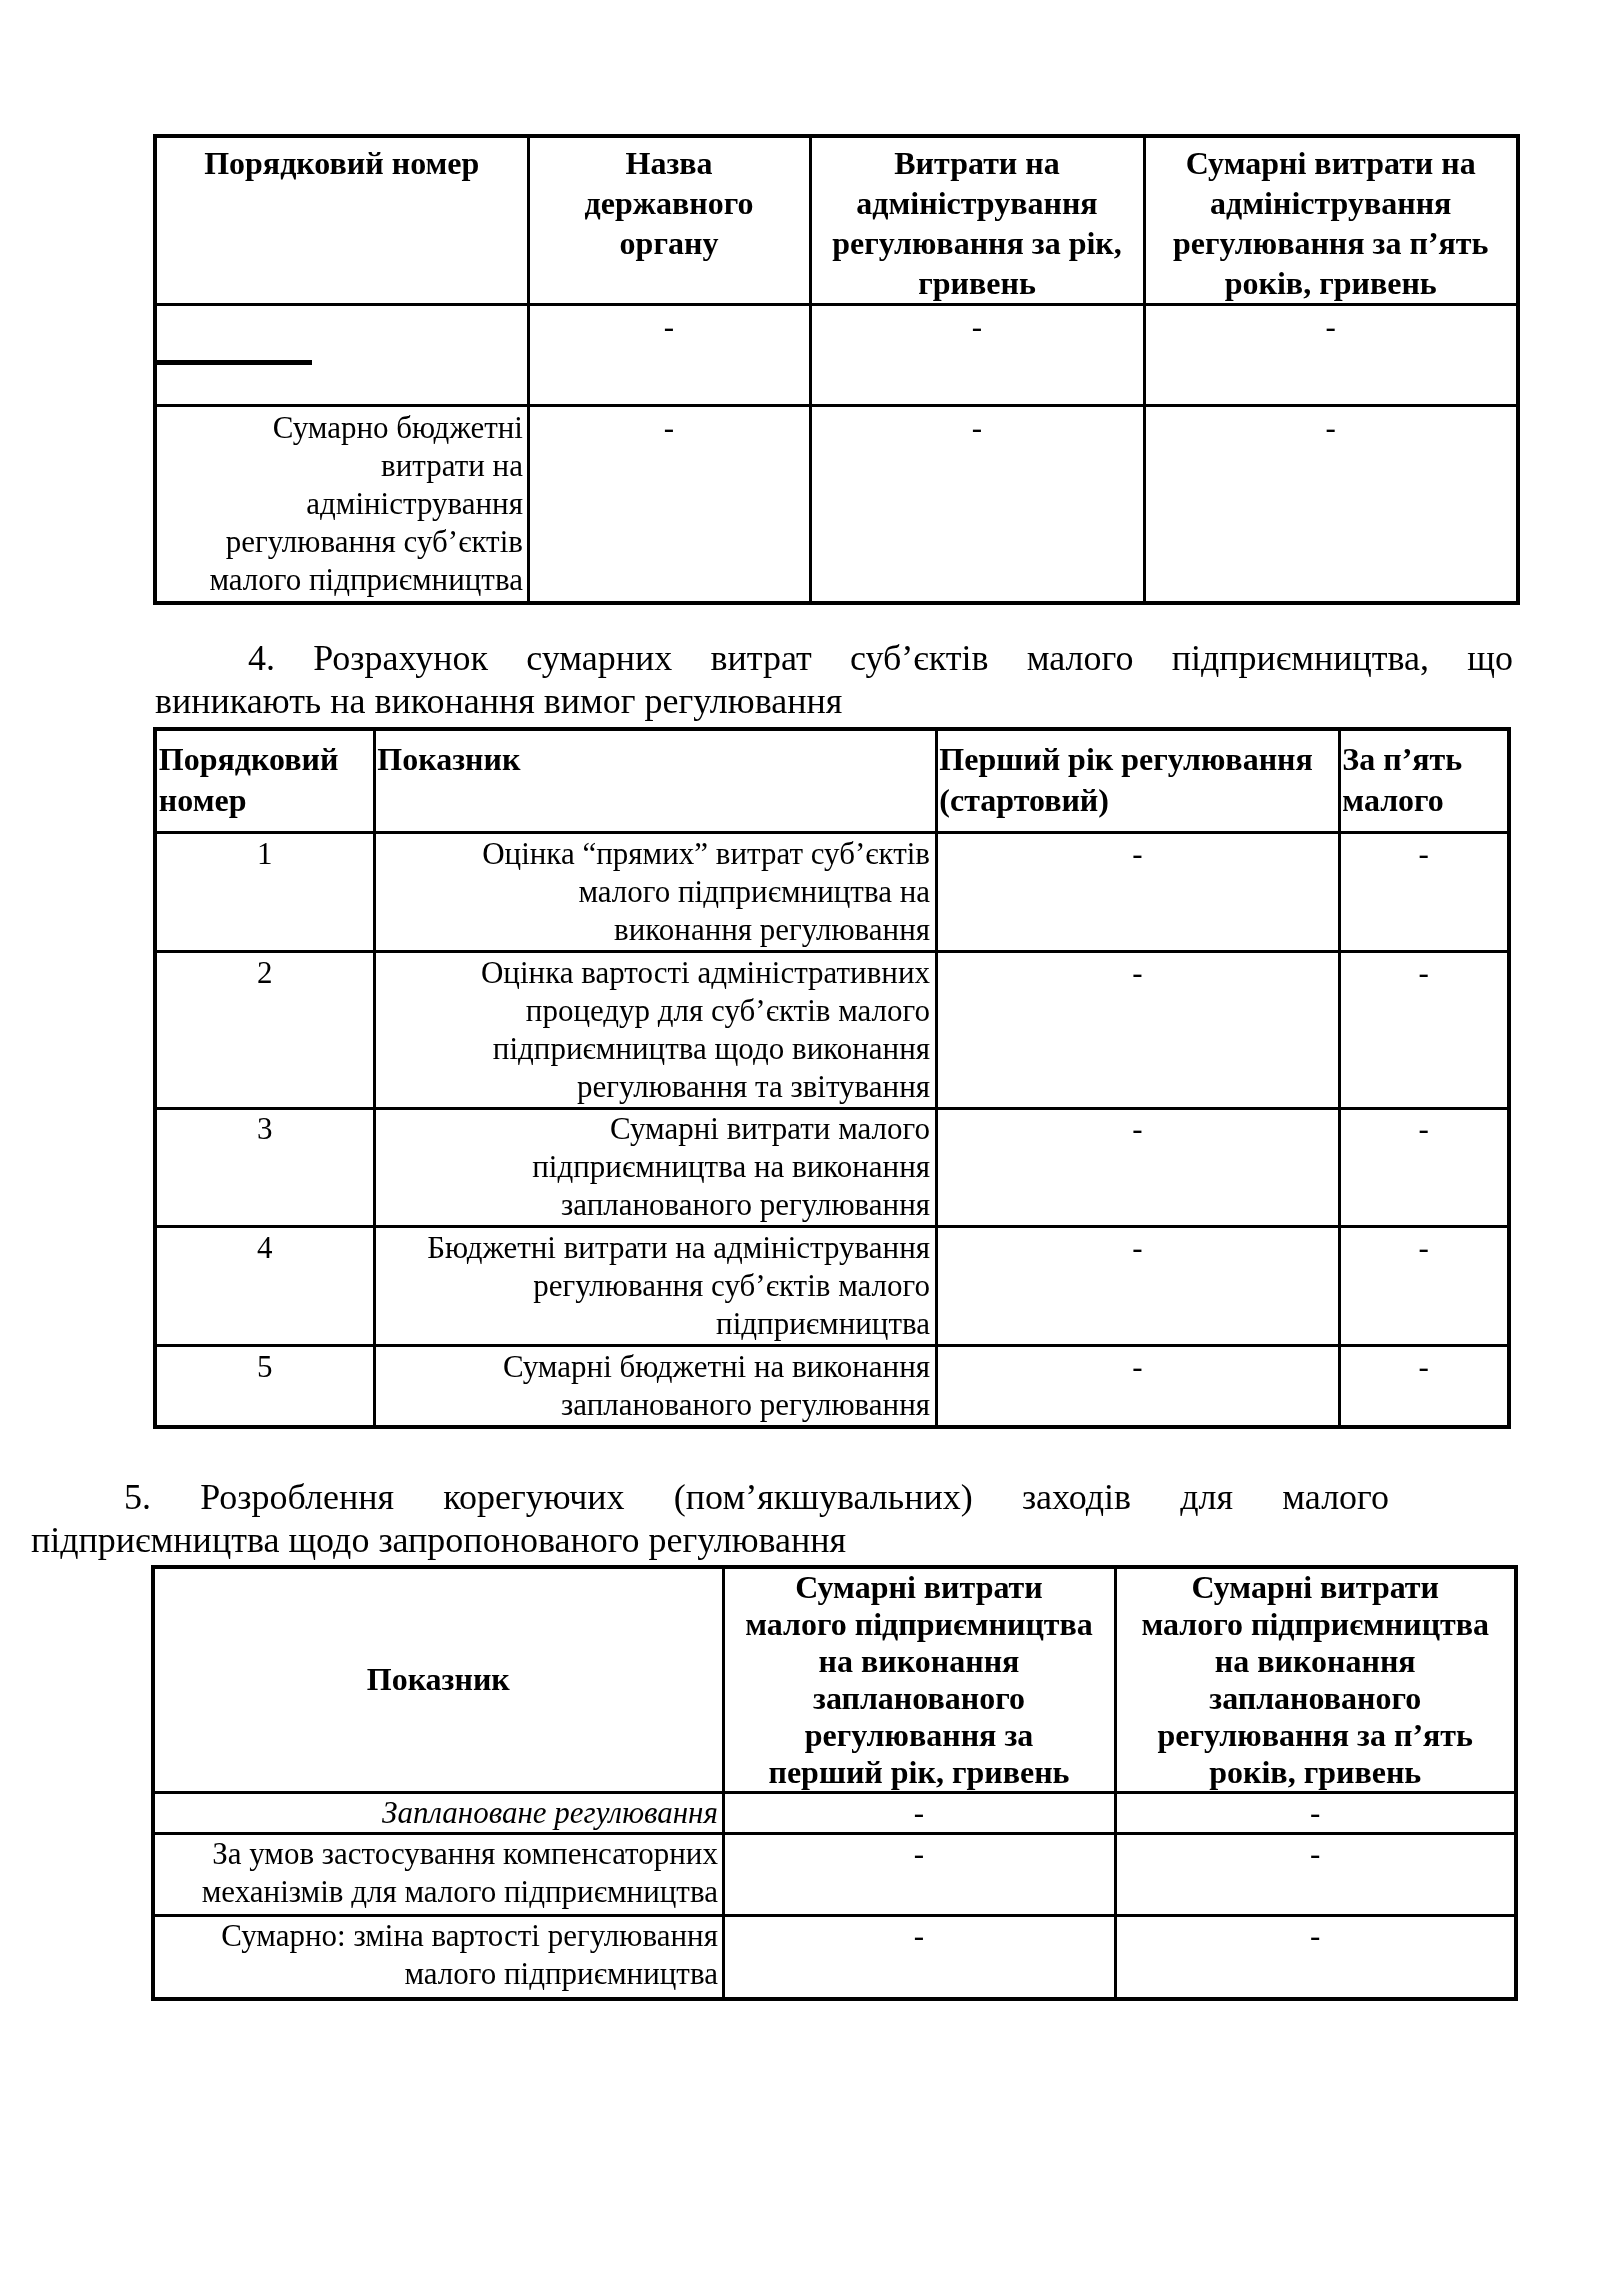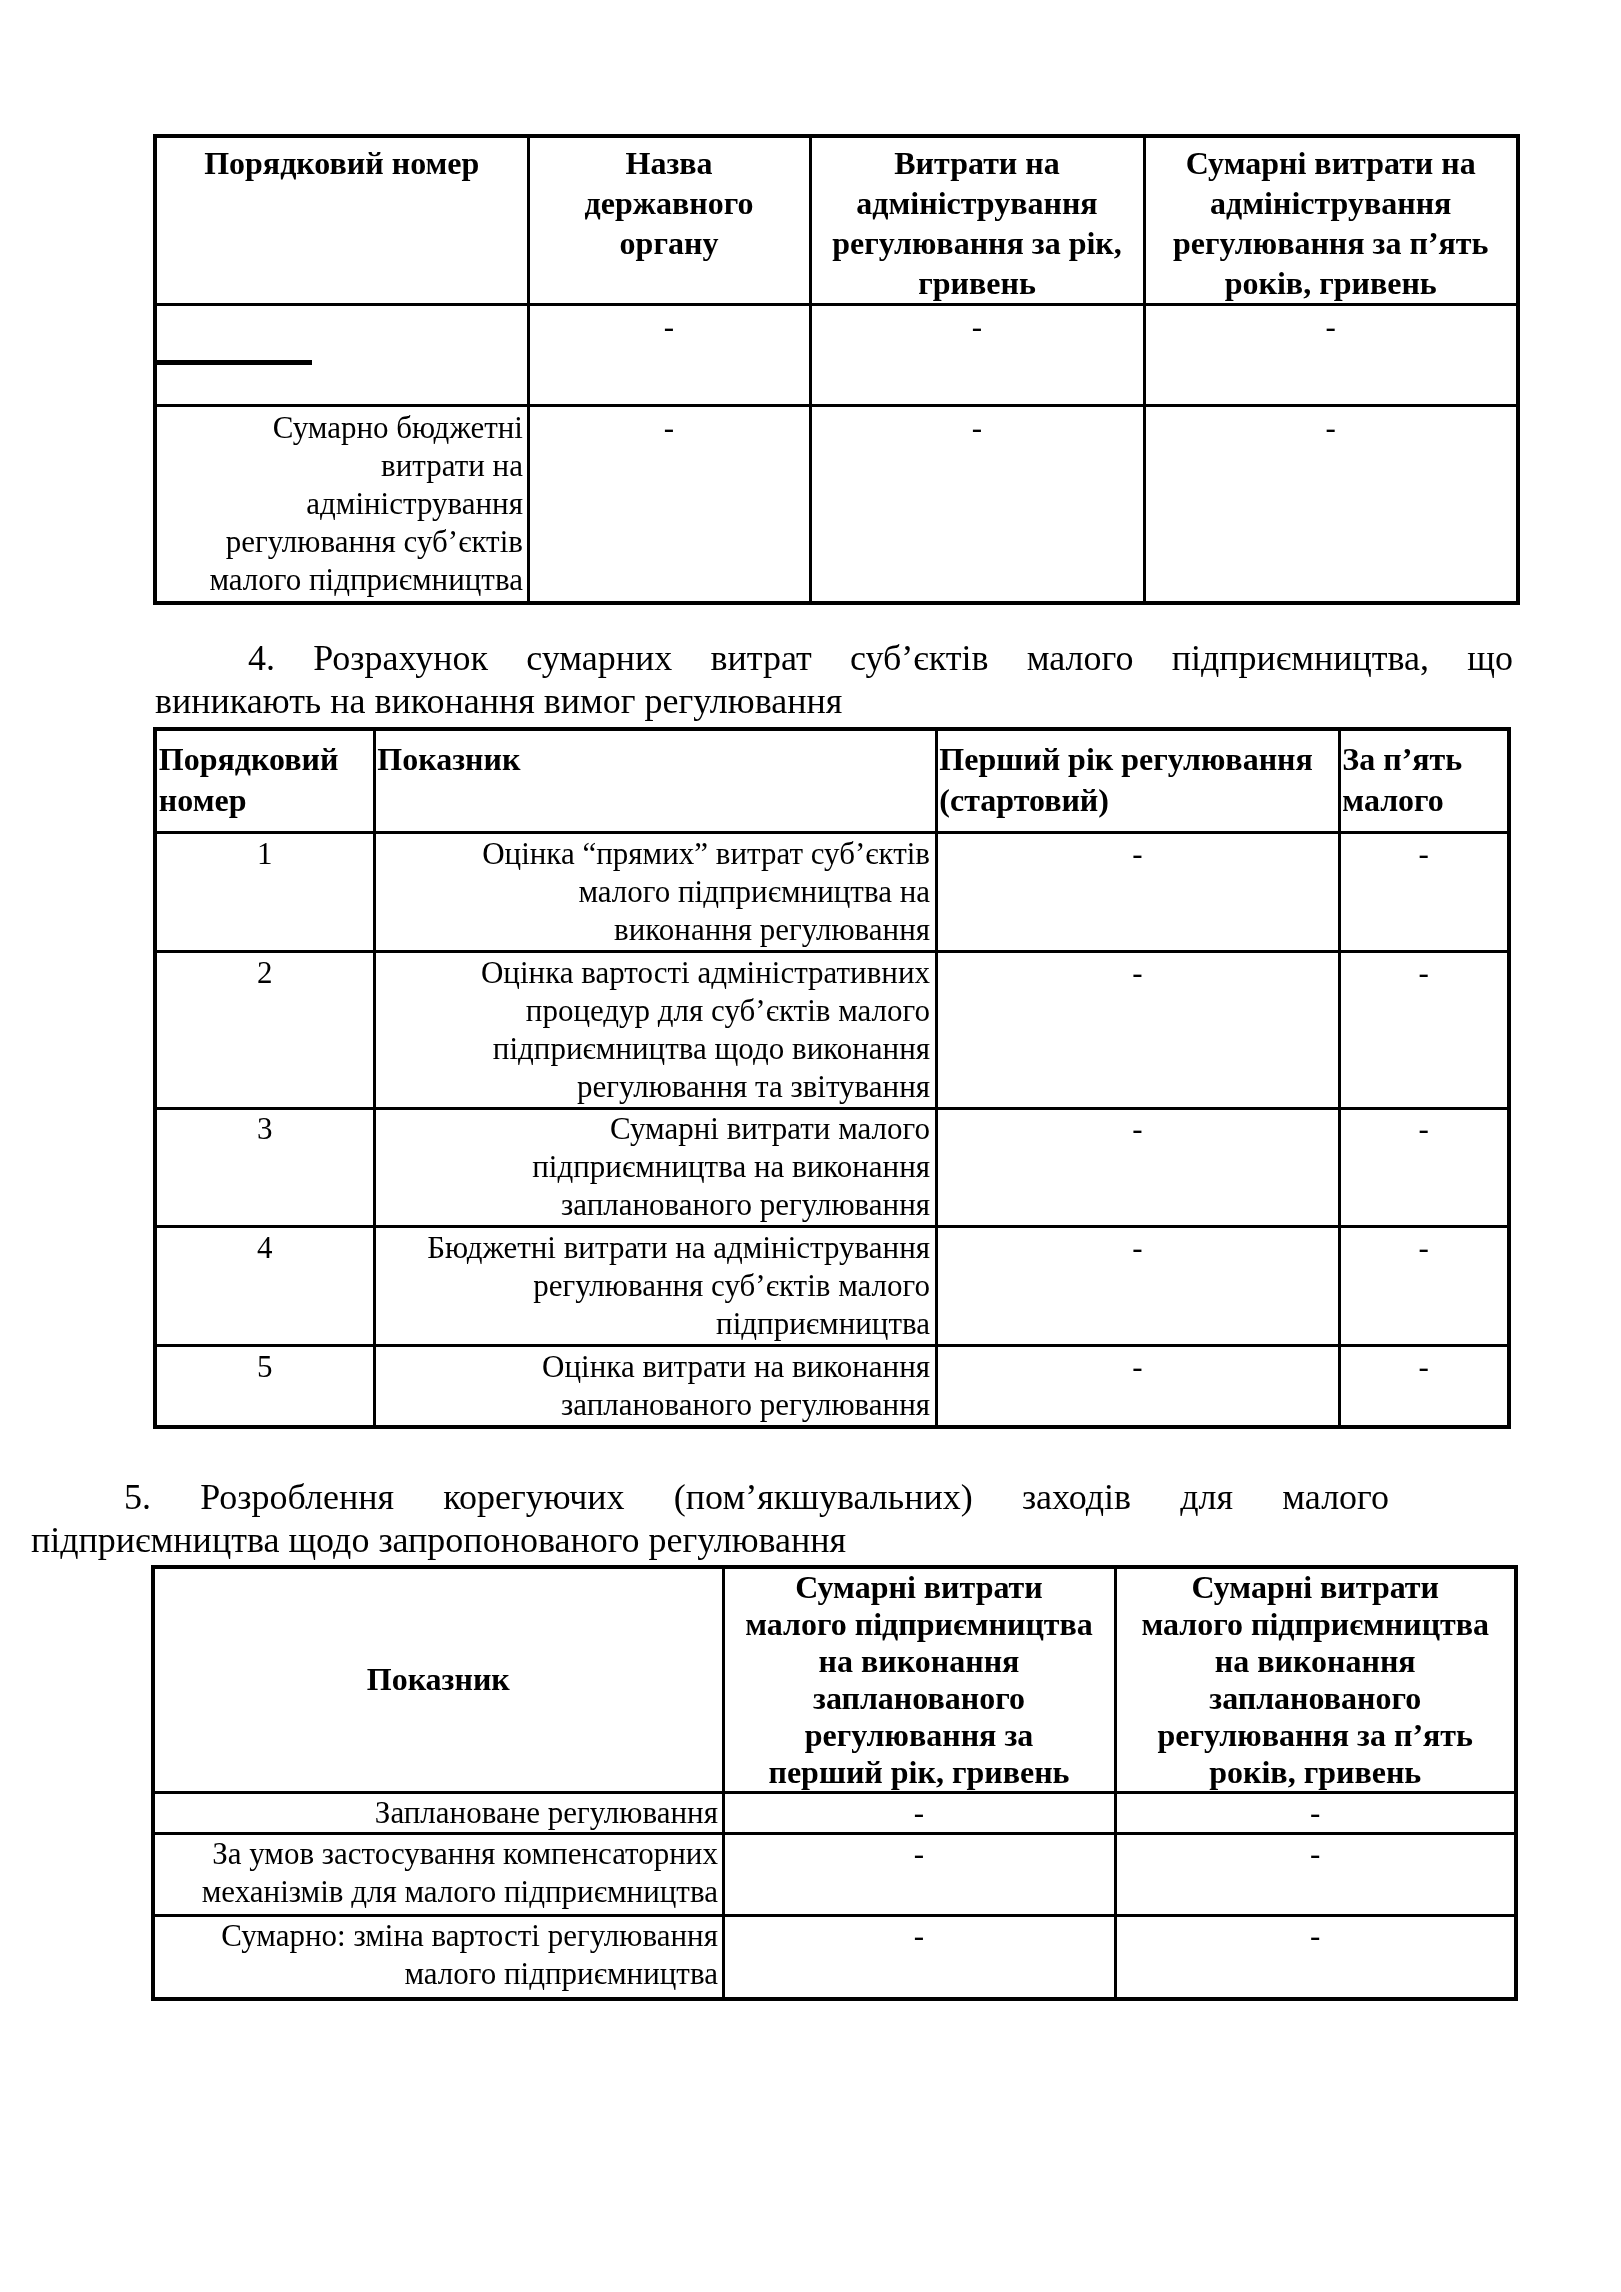--- a/index.html
+++ b/index.html
@@ -57,21 +57,21 @@
   #t2 td { font-size: 31px; line-height: 38px; vertical-align: top; padding: 0.9px 4.5px; }
 
   
   #t3 { margin: 2.7px 0 0 151px; width: 1364px; }
   #t3 th {
     font-size: 32px; line-height: 37px; font-weight: bold;
     text-align: center; vertical-align: middle;
     padding: 0 6px; white-space: pre-line;
   }
   #t3 .r-head { height: 224px; }
-  #t3 .r1 { height: 39px; }
+  #t3 .r1 { height: 39px; font-style: italic; }
   #t3 .r2 { height: 82px; }
   #t3 .r3 { height: 84px; }
   #t3 td { font-size: 31px; line-height: 38px; vertical-align: top; padding: 0 3.6px; }
 </style>
 </head>
 <body>
 
 <div class="page">
 
   <table id="t1">
@@ -167,21 +167,21 @@
     <tr class="r4">
       <td class="num-cell">4</td>
       <td class="cell-label">Бюджетні витрати на адміністрування
 регулювання суб’єктів малого
 підприємництва</td>
       <td class="dash-cell">-</td>
       <td class="dash-cell">-</td>
     </tr>
     <tr class="r5">
       <td class="num-cell">5</td>
-      <td class="cell-label">Оцінка витрати на виконання
+      <td class="cell-label">Сумарні бюджетні на виконання
 запланованого регулювання</td>
       <td class="dash-cell">-</td>
       <td class="dash-cell">-</td>
     </tr>
   </tbody>
     </table>
 
   <div class="section-heading" id="s5">
     <div class="hl1">5. Розроблення корегуючих (пом’якшувальних) заходів для малого</div>
     <div class="hl2">підприємництва щодо запропонованого регулювання</div>

